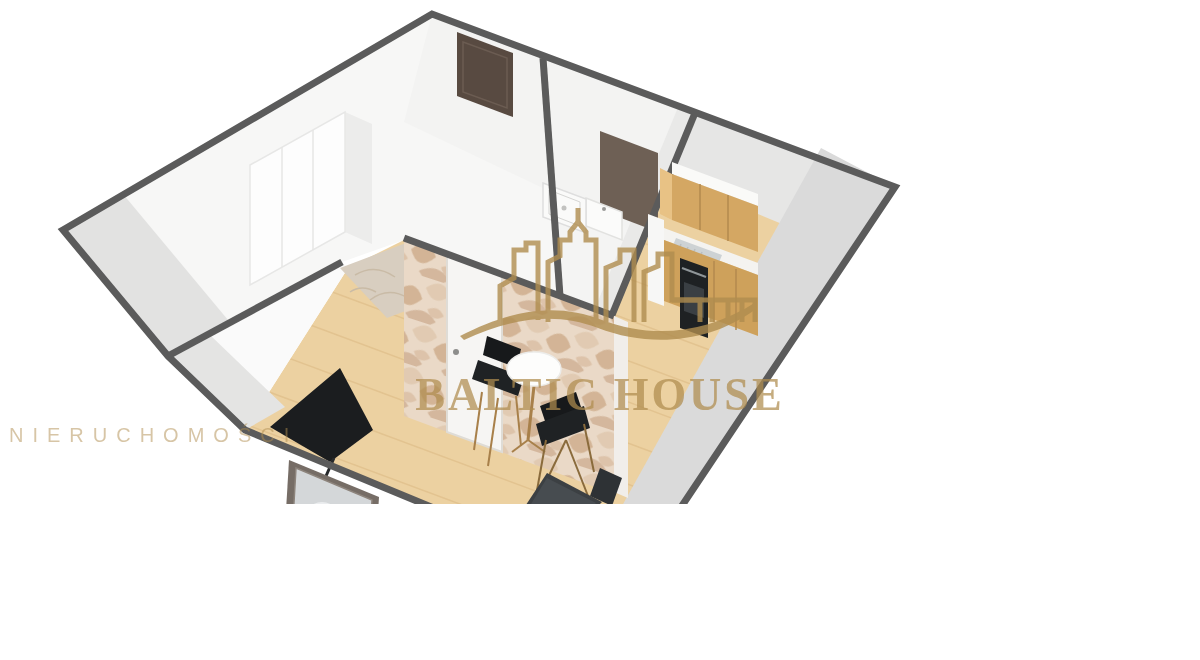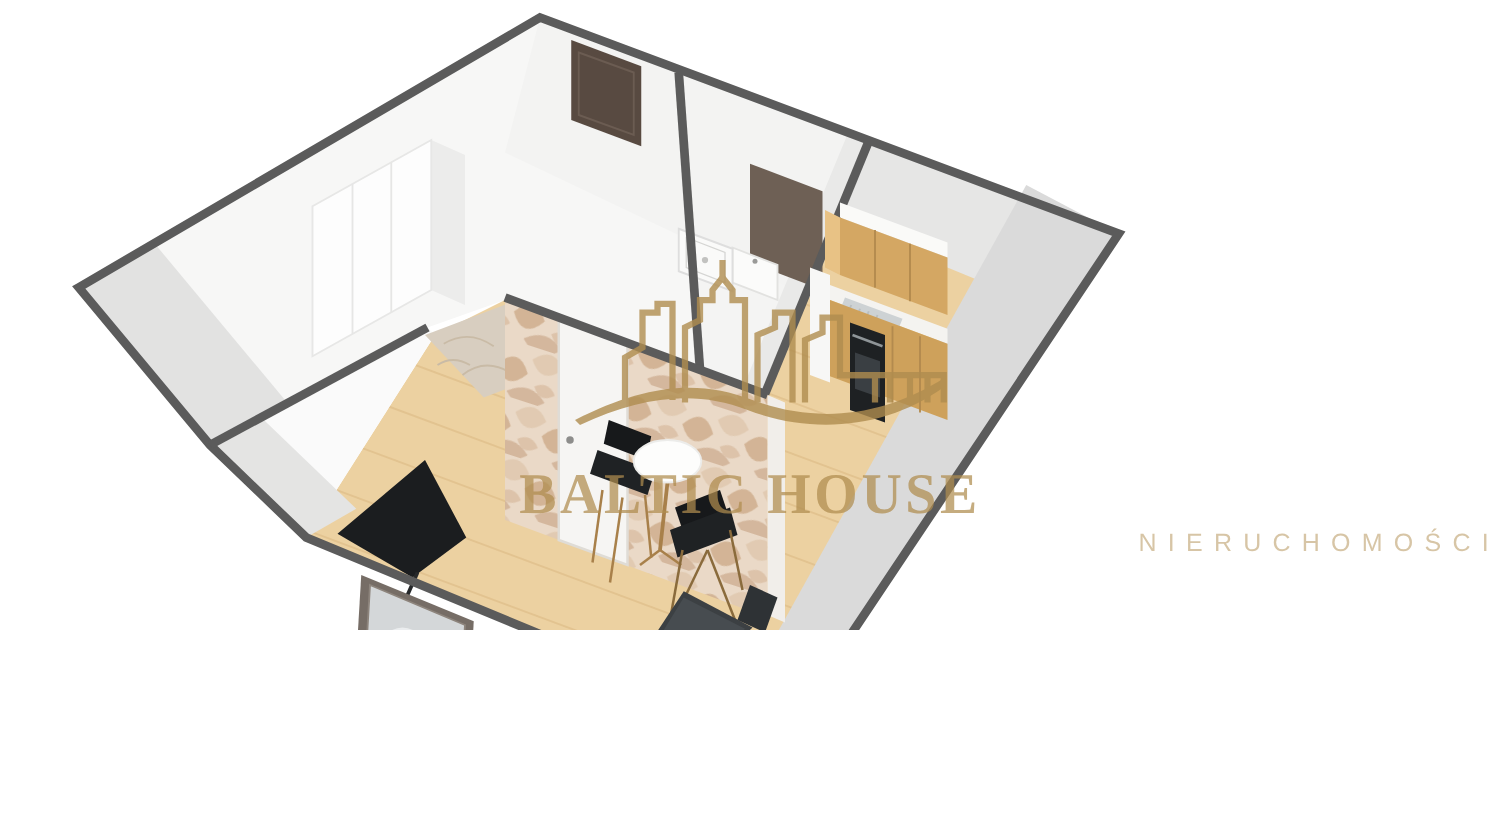--- a/index.html
+++ b/index.html
@@ -6,21 +6,21 @@
   .stage{position:relative;width:1200px;height:504px;background:#fff;overflow:hidden;
          font-family:"Liberation Sans",sans-serif;}
   .stage svg{position:absolute;left:0;top:0;}
   
   .brand-name{
     position:absolute;left:0;right:0;top:368px;text-align:center;
     font-family:"Liberation Serif",serif;font-weight:bold;
     font-size:46px;letter-spacing:3px;color:var(--gold);opacity:.72;
     transform:scaleX(.97);white-space:nowrap;pointer-events:none;}
   .brand-sub{
-    position:absolute;left:0;right:0;top:424px;text-align:right;
+    position:absolute;left:0;right:0;top:424px;text-align:left;
     font-family:"Liberation Sans",sans-serif;font-weight:400;
     font-size:20px;letter-spacing:9px;text-indent:9px;color:var(--gold);opacity:.5;
     white-space:nowrap;pointer-events:none;}
   .wm{opacity:.8;}
 </style>
 </head>
 <body>
 
 <div class="stage">
 

